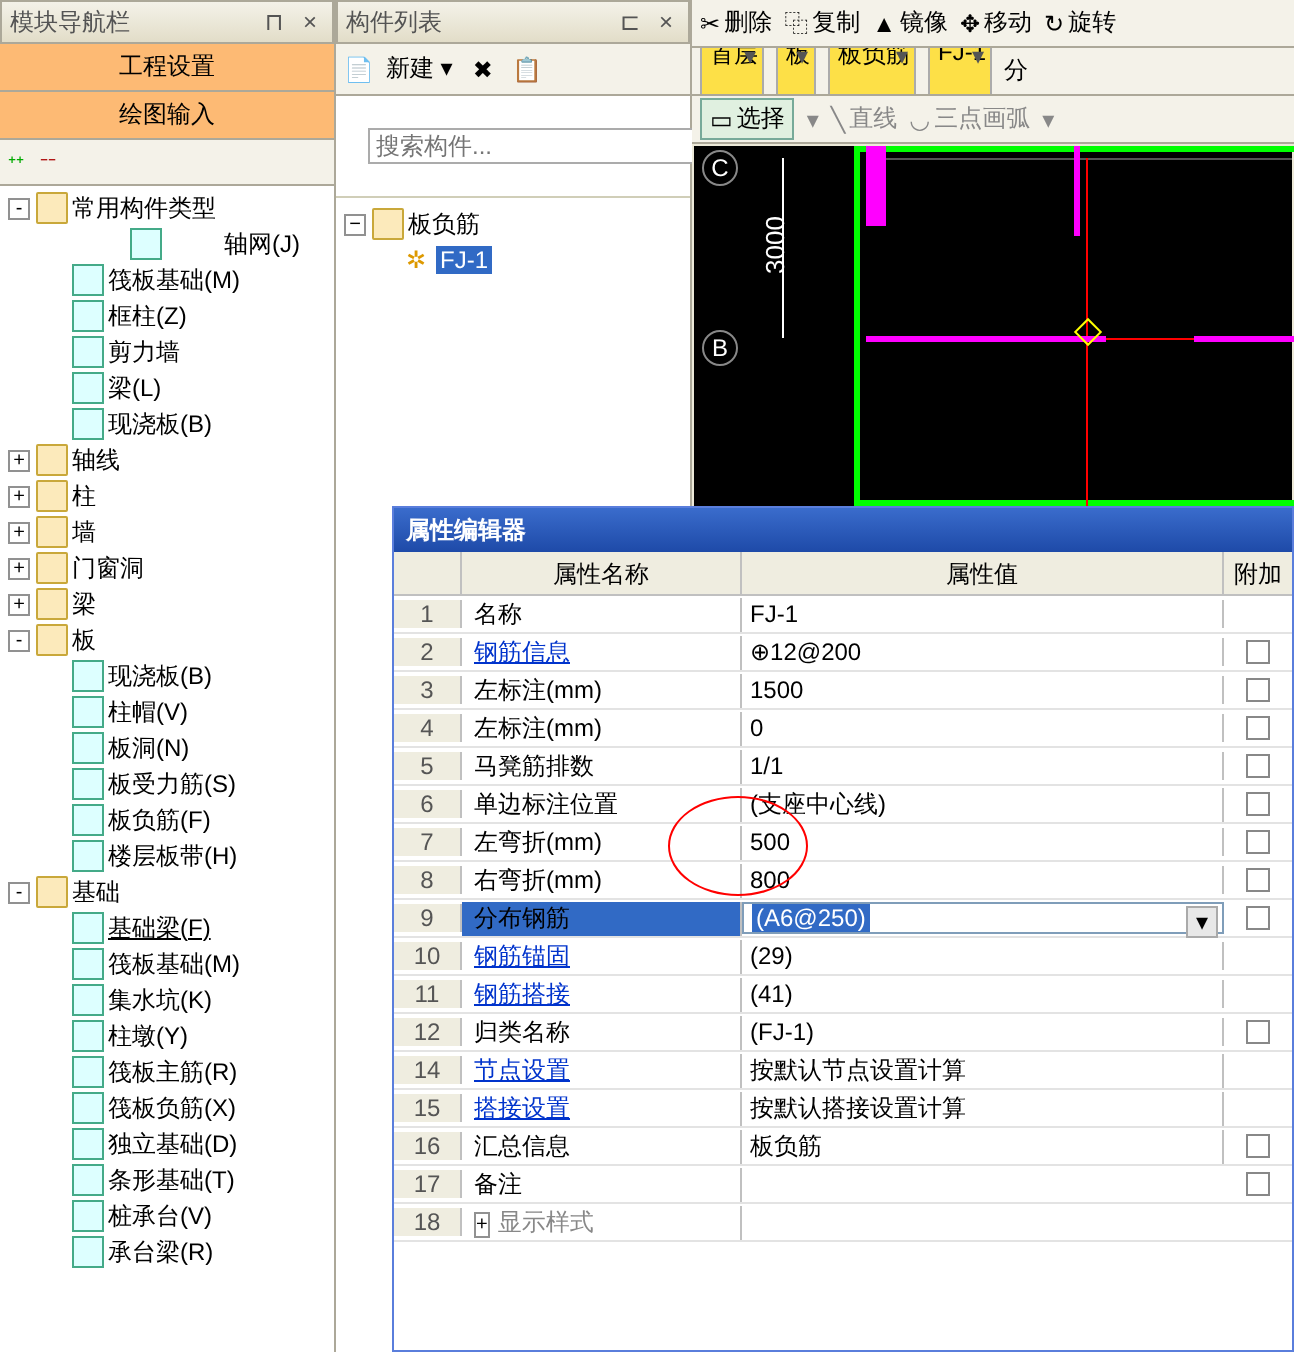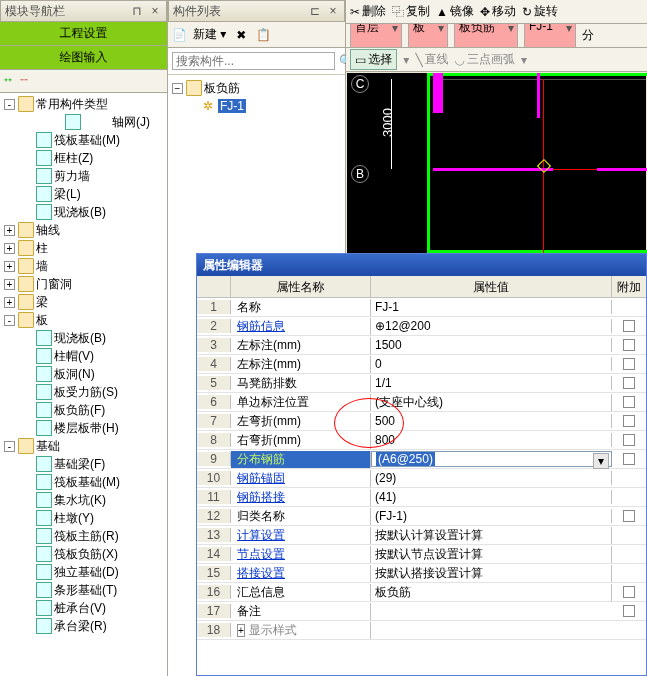--- a/index.html
+++ b/index.html
@@ -3,66 +3,66 @@
 <meta charset="utf-8">
 <style>
 *{box-sizing:border-box;margin:0;padding:0;font-family:"Microsoft YaHei",SimSun,sans-serif;font-size:12px;user-select:none}
 body{background:#ece9d8;width:647px;height:676px;overflow:hidden;position:relative}
 .panel-header{background:linear-gradient(#f4f2e9,#e2ddc8);border:1px solid #aca899;height:22px;display:flex;align-items:center;padding:0 4px;gap:4px}
 .panel-title{flex:1;color:#545454}
 .pin,.close{width:14px;height:14px;display:flex;align-items:center;justify-content:center;cursor:pointer;color:#545454}
 
 .nav-panel{position:absolute;left:0;top:0;width:168px;height:676px;border-right:1px solid #aca899;background:#fff}
 .nav-tabs{border-bottom:1px solid #aca899}
-.nav-tab{text-align:center;padding:3px 0;background:#84cc16;border-bottom:1px solid #aca899;cursor:pointer}
+.nav-tab{text-align:center;padding:3px 0;background:#fdba74;border-bottom:1px solid #aca899;cursor:pointer}
 .nav-tab:last-child{border-bottom:none}
 .nav-toolbar{padding:4px;border-bottom:1px solid #aca899;display:flex;gap:2px;background:#f4f2e9}
 .tool-ico{width:14px;height:14px}
 .tree{padding:2px 0;overflow:auto;height:calc(100% - 120px);background:#fff}
 .tree-row{display:flex;align-items:center;height:18px;padding-left:4px;white-space:nowrap;cursor:pointer}
 .exp{width:11px;height:11px;border:1px solid #919191;background:#fff;color:#000;line-height:9px;text-align:center;font-size:10px;margin-right:3px;flex-shrink:0}
 .exp-none{width:11px;margin-right:3px;flex-shrink:0}
 .ico{width:16px;height:16px;margin-right:2px;flex-shrink:0;display:flex;align-items:center;justify-content:center}
 .folder{background:#fceabb;border:1px solid #c9a83a;border-radius:1px}
 .leaf-ico{border:1px solid #4a8;background:#dff}
 
 .comp-panel{position:absolute;left:168px;top:0;width:178px;height:676px;border-right:1px solid #aca899;background:#fff}
 .comp-toolbar{display:flex;align-items:center;height:26px;border-bottom:1px solid #aca899;padding:0 4px;gap:2px;background:#f4f2e9}
 .comp-btn{padding:2px 4px;cursor:pointer}
-.search-row{display:flex;align-items:center;border-bottom:1px solid #d0ceb8;padding:4px}
+.search-row{display:flex;align-items:center;border-bottom:1px solid #d0ceb8;padding:16px}
 .search-row input{flex:1;border:1px solid #ababab;height:18px;padding:0 3px}
 .comp-tree{padding:4px}
 .comp-tree-row{display:flex;align-items:center;height:18px;cursor:pointer}
 .sel{background:#316ac5;color:#fff;padding:0 2px}
 
 .draw-panel{position:absolute;left:346px;top:0;right:0;height:250px;background:#ece9d8}
 .top-toolbar{display:flex;align-items:center;height:24px;gap:6px;padding:0 4px;border-bottom:1px solid #aca899;background:#f4f2e9;overflow:hidden}
 .tb-item{display:flex;align-items:center;gap:2px;cursor:pointer}
-.dd{border:1px solid #ababab;background:#fca5a5;height:36px;padding:0 22px 0 4px;position:relative;cursor:pointer}
+.dd{border:1px solid #ababab;background:#fde047;height:36px;padding:0 2px 0 4px;position:relative;cursor:pointer}
 .dd::after{content:"▾";position:absolute;right:3px;top:2px;color:#555}
 .canvas{position:relative;background:#000;height:180px;margin:1px}
 .axis-lbl{position:absolute;color:#fff;font-size:12px;border:1px solid #888;border-radius:50%;width:18px;height:18px;line-height:16px;text-align:center}
 .green-box{position:absolute;border:3px solid #00ff00}
 .magenta{position:absolute;background:#ff00ff}
 
 .prop-panel{position:absolute;left:196px;top:253px;right:0;bottom:0;border:1px solid #5a7edc}
 .prop-header{background:linear-gradient(#3a6ccc,#1e4aa8);color:#fff;height:22px;display:flex;align-items:center;padding:0 6px;font-weight:bold}
 .prop-table{background:#fff;height:calc(100% - 22px);overflow:auto}
 .prop-head-row{display:flex;background:#efede0;border-bottom:1px solid #c0c0c0;height:22px;text-align:center}
 .col-num{width:34px;border-right:1px solid #c0c0c0;background:#efede0}
 .col-name{width:140px;border-right:1px solid #c0c0c0}
 .col-val{flex:1;border-right:1px solid #c0c0c0}
 .col-ext{width:34px}
 .prop-row{display:flex;border-bottom:1px solid #e3e3e3;height:19px;align-items:center}
 .prop-row .col-num{text-align:center;color:#555}
 .prop-row .col-name{padding-left:6px;color:#0033cc;text-decoration:underline;cursor:pointer}
 .prop-row .col-name.plain{color:#000;text-decoration:none}
 .prop-row .col-val{padding-left:4px}
 .prop-row.selected{background:#fff}
-.prop-row.selected .col-name{background:#316ac5;color:#bef264;text-decoration:none}
+.prop-row.selected .col-name{background:#316ac5;color:#000000;text-decoration:none}
 .prop-row.selected .col-val{border:1px solid #7f9db9;position:relative;padding-right:16px}
 .prop-row.selected .col-val span{background:#316ac5;color:#fff;padding:0 2px}
 .prop-row.selected .col-val::after{content:"▾";position:absolute;right:2px;top:1px;width:14px;text-align:center;background:#e8e8e8;border:1px solid #aaa}
 .chk{width:12px;height:12px;border:1px solid #888;margin:auto}
 .circle{position:absolute;border:1px solid #ff0000;border-radius:50%;width:70px;height:50px;left:334px;top:398px;pointer-events:none;z-index:50}
 .dim-text{position:absolute;color:#fff;transform:rotate(-90deg);font-size:13px}
 </style>
 </head>
 <body>
 
@@ -174,21 +174,21 @@
       <div class="tree-row" style="padding-left: 22px;">
         <span class="exp-none"></span>
         <span class="ico leaf-ico"></span>
         <span>楼层板带(H)</span>
       </div>
       <div class="tree-row" style="padding-left: 4px;">
         <span class="exp">-</span>
         <span class="ico folder"></span>
         <span>基础</span>
       </div>
-      <div class="tree-row" style="padding-left: 22px;">
+      <div class="tree-row" style="padding-left: 22px; text-decoration: underline;">
         <span class="exp-none"></span>
         <span class="ico leaf-ico"></span>
         <span>基础梁(F)</span>
       </div>
       <div class="tree-row" style="padding-left: 22px;">
         <span class="exp-none"></span>
         <span class="ico leaf-ico"></span>
         <span>筏板基础(M)</span>
       </div>
       <div class="tree-row" style="padding-left: 22px;">
@@ -399,26 +399,20 @@
         </div>
         <div class="prop-row">
           <div class="col-num">12</div>
           <div class="col-name plain">归类名称</div>
           <div class="col-val">(FJ-1)</div>
           <div class="col-ext">
             <div class="chk"></div>
           </div>
         </div>
         <div class="prop-row">
-          <div class="col-num">13</div>
-          <div class="col-name">计算设置</div>
-          <div class="col-val">按默认计算设置计算</div>
-          <div class="col-ext"></div>
-        </div>
-        <div class="prop-row">
           <div class="col-num">14</div>
           <div class="col-name">节点设置</div>
           <div class="col-val">按默认节点设置计算</div>
           <div class="col-ext"></div>
         </div>
         <div class="prop-row">
           <div class="col-num">15</div>
           <div class="col-name">搭接设置</div>
           <div class="col-val">按默认搭接设置计算</div>
           <div class="col-ext"></div>

